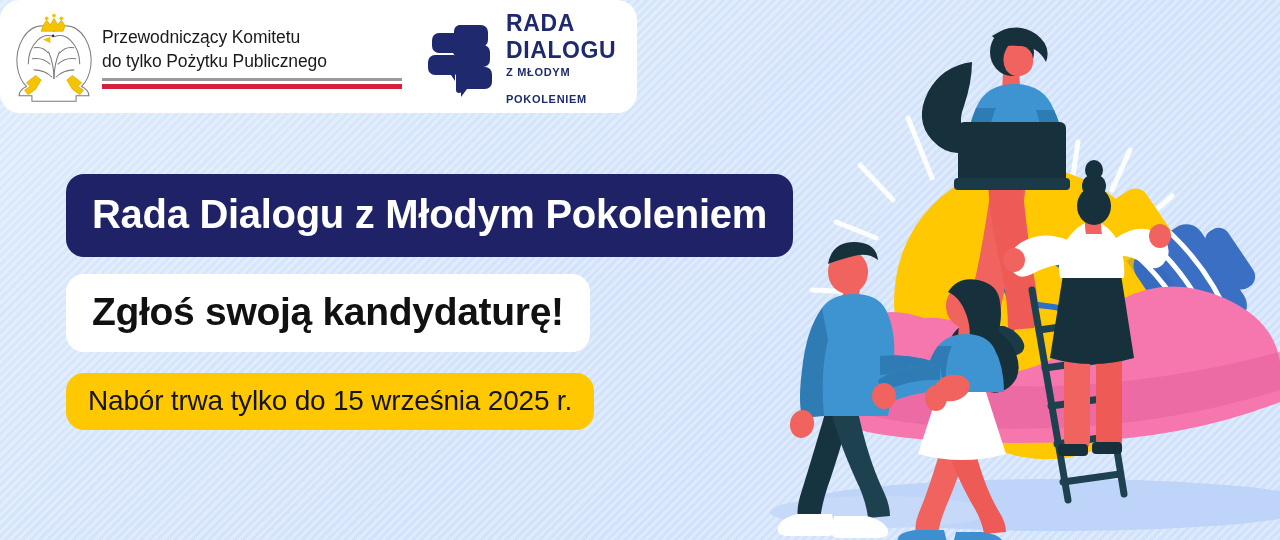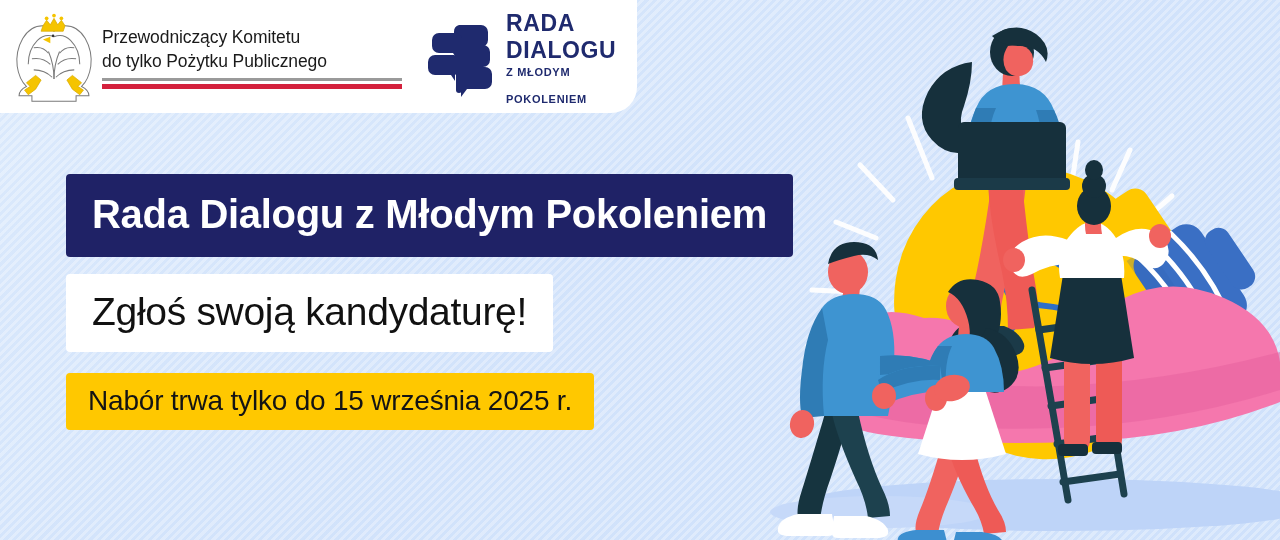--- a/index.html
+++ b/index.html
@@ -24,20 +24,21 @@
   }
 
   
   .header-plate {
     position:absolute; left:0; top:0;
     width:637px; height:113px;
     background:#ffffff;
     border-bottom-right-radius:26px;
     display:flex; align-items:center;
     z-index:40;
+    border-radius:20px;
   }
   .eagle-logo { margin-left:8px; width:92px; height:96px; flex:0 0 auto; }
   .ministry-block { margin-left:2px; padding-top:2px; }
   .ministry-line {
     font-size:17.5px; color:#1a1a1a; line-height:1.32;
     white-space:nowrap; letter-spacing:-0.1px;
   }
   .rule-wrap { margin-top:5px; width:300px; }
   .rule-grey { height:3px; background:#9a9a9a; }
   .rule-red  { height:5px; background:#d4213d; margin-top:3px; }
@@ -55,32 +56,32 @@
   .rdmp-l3, .rdmp-l4 {
     font-size:11px; font-weight:bold; letter-spacing:0.7px;
   }
   .rdmp-l3 { margin-top:5px; }
   .rdmp-l4 { margin-top:16px; }
 
   
   .text-stack { position:absolute; left:66px; top:174px; z-index:30; }
   .pill {
     display:inline-block;
-    border-radius:4px;
+    border-radius:18px;
     white-space:nowrap;
   }
   .pill-title {
     background:#1f2266; color:#ffffff;
     font-size:40px; font-weight:bold;
     padding:18px 26px 20px 26px;
     letter-spacing:-0.3px;
   }
   .pill-sub {
     background:#ffffff; color:#111111;
-    font-size:39px; font-weight:normal;
+    font-size:39px; font-weight:bold;
     padding:16px 26px 18px 26px;
     margin-top:17px;
     letter-spacing:-0.3px;
   }
   .pill-deadline {
     background:#ffc800; color:#141414;
     font-size:28px; font-weight:normal;
     padding:12px 22px 13px 22px;
     margin-top:21px;
     letter-spacing:-0.2px;

